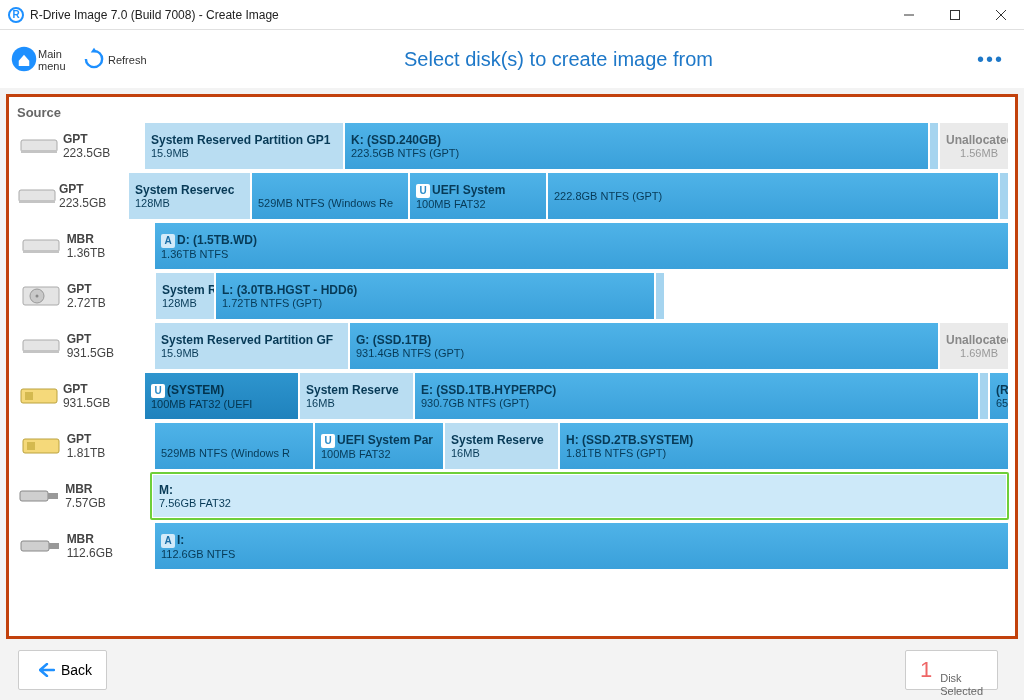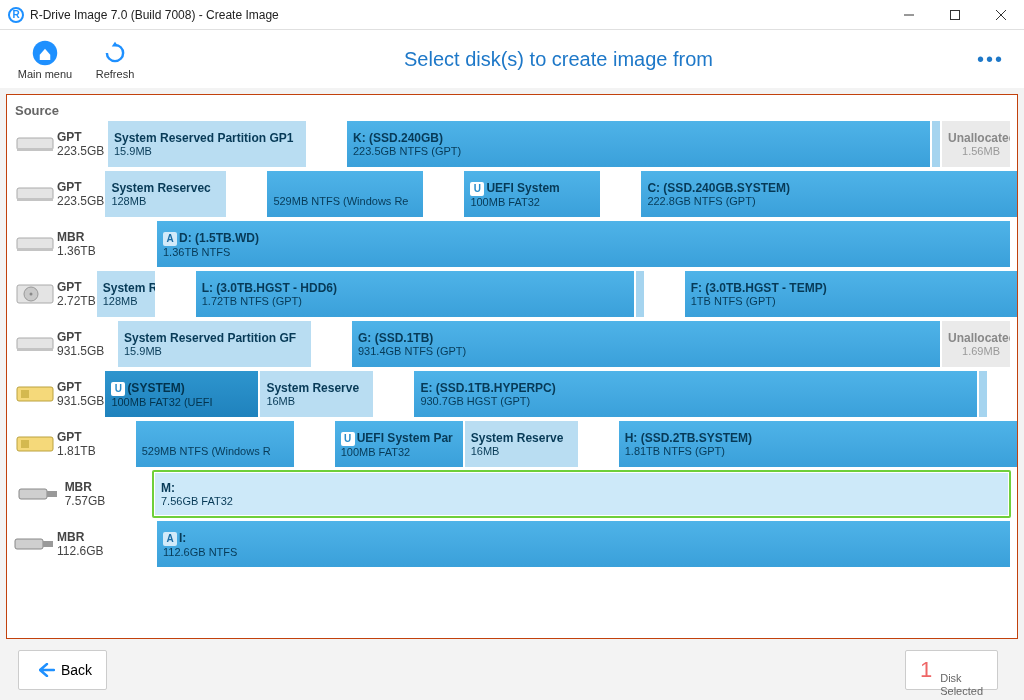--- a/index.html
+++ b/index.html
@@ -17,39 +17,39 @@
   *{box-sizing:border-box;font-family:"Segoe UI",Arial,sans-serif;}
   html,body{margin:0;height:100%;width:1024px;overflow:hidden;background:#f3f3f3;color:var(--text);}
   
   .titlebar{height:30px;background:#fff;display:flex;align-items:center;padding:0 0 0 8px;font-size:12px;border-bottom:1px solid #e0e0e0;}
   .titlebar .appicon{width:16px;height:16px;border-radius:50%;border:2px solid #1e90ff;display:flex;align-items:center;justify-content:center;color:#1e90ff;font-weight:700;font-size:10px;margin-right:6px;}
   .winbtns{margin-left:auto;display:flex;}
   .winbtn{width:46px;height:30px;display:flex;align-items:center;justify-content:center;font-size:11px;}
   .winbtn svg{width:10px;height:10px;stroke:#333;stroke-width:1;fill:none;}
   
   .toolbar{height:58px;background:#fff;display:flex;align-items:center;padding:0 10px;}
-  .tbtn{display:flex;flex-direction:column;align-items:center;width:70px;}
+  .tbtn{display:flex;flex-direction:row;align-items:center;width:70px;}
   .tbtn .ic{width:28px;height:28px;display:flex;align-items:center;justify-content:center;}
   .tbtn .lbl{font-size:11px;color:#333;margin-top:1px;}
   .page-title{flex:1;text-align:center;color:#1e78c8;font-size:20px;font-weight:400;}
   .more{color:#1e78c8;font-size:20px;letter-spacing:2px;padding:0 10px;}
   
-  .panel{background:#fff;margin:6px;border:1px solid #c2410c;height:545px;overflow:hidden;padding:6px 6px 0 6px;}
+  .panel{background:#fff;margin:6px;border:3px solid #c2410c;height:545px;overflow:hidden;padding:6px 6px 0 6px;}
   .src-label{font-size:13px;color:#666;font-weight:700;margin:2px 0 2px 2px;}
   .disk-row{display:flex;align-items:stretch;height:48px;margin-bottom:2px;}
   .icon-col{width:52px;display:flex;align-items:center;justify-content:center;}
   .disk-svg{width:44px;height:30px;}
   .meta-col{width:88px;display:flex;flex-direction:column;justify-content:center;font-size:12px;color:#444;}
   .meta-col b{font-size:12px;}
   .strip{flex:1;display:flex;align-items:stretch;}
   .strip.selected{border:2px solid #6ecf3a;background:#d8eefb;border-radius:2px;}
   .part{position:relative;border:1px solid #fff;display:flex;flex-direction:column;justify-content:center;padding:2px 6px;overflow:hidden;white-space:nowrap;font-size:12px;color:#073a57;}
   .part .t1{font-weight:700;font-size:12px;}
   .part .t2{font-size:11px;}
-  .tone-main{background:linear-gradient(to bottom,#4fb3e8,#3aa0da);margin-left:39px;}
+  .tone-main{background:linear-gradient(to bottom,#4fb3e8,#3aa0da);}
   .tone-main-dark{background:linear-gradient(to bottom,#2e95ce,#1f82bd);color:#fff;}
   .tone-main-dark .t1,.tone-main-dark .t2{color:#03334d;}
   .tone-light{background:#b9ddf2;}
   .tone-sel{background:#cde9f9;}
   .tone-unalloc{background:#eaeaea;color:#888;text-align:right;padding-right:10px;}
   .tone-unalloc .t1{font-weight:700;color:#888;}
   .tone-unalloc .t2{color:#999;}
   .pad{width:10px;background:#a5d4ef;border:1px solid #fff;}
   .badge{display:inline-block;background:#fff;color:#2a8cc9;font-weight:700;border-radius:2px;width:14px;height:14px;font-size:10px;text-align:center;line-height:14px;margin-right:2px;}
   .badge.a{background:#d2eaf9;color:#1a6ca5;}
@@ -158,21 +158,20 @@
           </div>
           <div class="part tone-main" style="flex: 0 0 auto; width: 158px;">
             <div class="t1 blur">&nbsp;</div>
             <div class="t2">529MB NTFS (Windows Re</div>
           </div>
           <div class="part tone-main" style="flex: 0 0 auto; width: 138px;">
             <div class="t1"><span class="badge ">U</span>UEFI System</div>
             <div class="t2">100MB FAT32</div>
           </div>
           <div class="part tone-main" style="flex: 0 0 auto; width: 452px;">
-            <div class="t1">C: (SSD.240GB.SYSTEM)</div>
             <div class="t2">222.8GB NTFS (GPT)</div>
           </div>
           <div class="pad"></div>
         </div>
       </div>
       <div class="disk-row">
         <div class="icon-col">
           <svg class="disk-svg" viewBox="0 0 44 30">
             <rect x="4" y="9" width="36" height="12" rx="2" fill="#e4e4e4" stroke="#aaa"></rect>
             <rect x="4" y="19" width="36" height="3" fill="#c4c4c4"></rect>
@@ -204,24 +203,20 @@
         <div class="strip">
           <div class="part tone-light" style="flex: 0 0 auto; width: 60px;">
             <div class="t1">System Reser</div>
             <div class="t2">128MB</div>
           </div>
           <div class="part tone-main" style="flex: 0 0 auto; width: 440px;">
             <div class="t1">L: (3.0TB.HGST - HDD6)</div>
             <div class="t2">1.72TB NTFS (GPT)</div>
           </div>
           <div class="pad"></div>
-          <div class="part tone-main" style="flex: 0 0 auto; width: 355px;">
-            <div class="t1">F: (3.0TB.HGST - TEMP)</div>
-            <div class="t2">1TB NTFS (GPT)</div>
-          </div>
         </div>
       </div>
       <div class="disk-row">
         <div class="icon-col">
           <svg class="disk-svg" viewBox="0 0 44 30">
             <rect x="4" y="9" width="36" height="12" rx="2" fill="#e4e4e4" stroke="#aaa"></rect>
             <rect x="4" y="19" width="36" height="3" fill="#c4c4c4"></rect>
           </svg>
         </div>
         <div class="meta-col">
@@ -258,21 +253,21 @@
           <div class="part tone-main-dark" style="flex: 0 0 auto; width: 155px;">
             <div class="t1"><span class="badge ">U</span>(SYSTEM)</div>
             <div class="t2">100MB FAT32 (UEFI</div>
           </div>
           <div class="part tone-light" style="flex: 0 0 auto; width: 115px;">
             <div class="t1">System Reserve</div>
             <div class="t2">16MB</div>
           </div>
           <div class="part tone-main" style="flex: 1 1 auto; width: 565px;">
             <div class="t1">E: (SSD.1TB.HYPERPC)</div>
-            <div class="t2">930.7GB HGST (GPT)</div>
+            <div class="t2">930.7GB NTFS (GPT)</div>
           </div>
           <div class="pad"></div>
           <div class="part tone-main" style="flex: 1 1 auto; width: 20px;">
             <div class="t1">(Recovery)</div>
             <div class="t2">650MB NTFS (Windows</div>
           </div>
         </div>
       </div>
       <div class="disk-row">
         <div class="icon-col">

